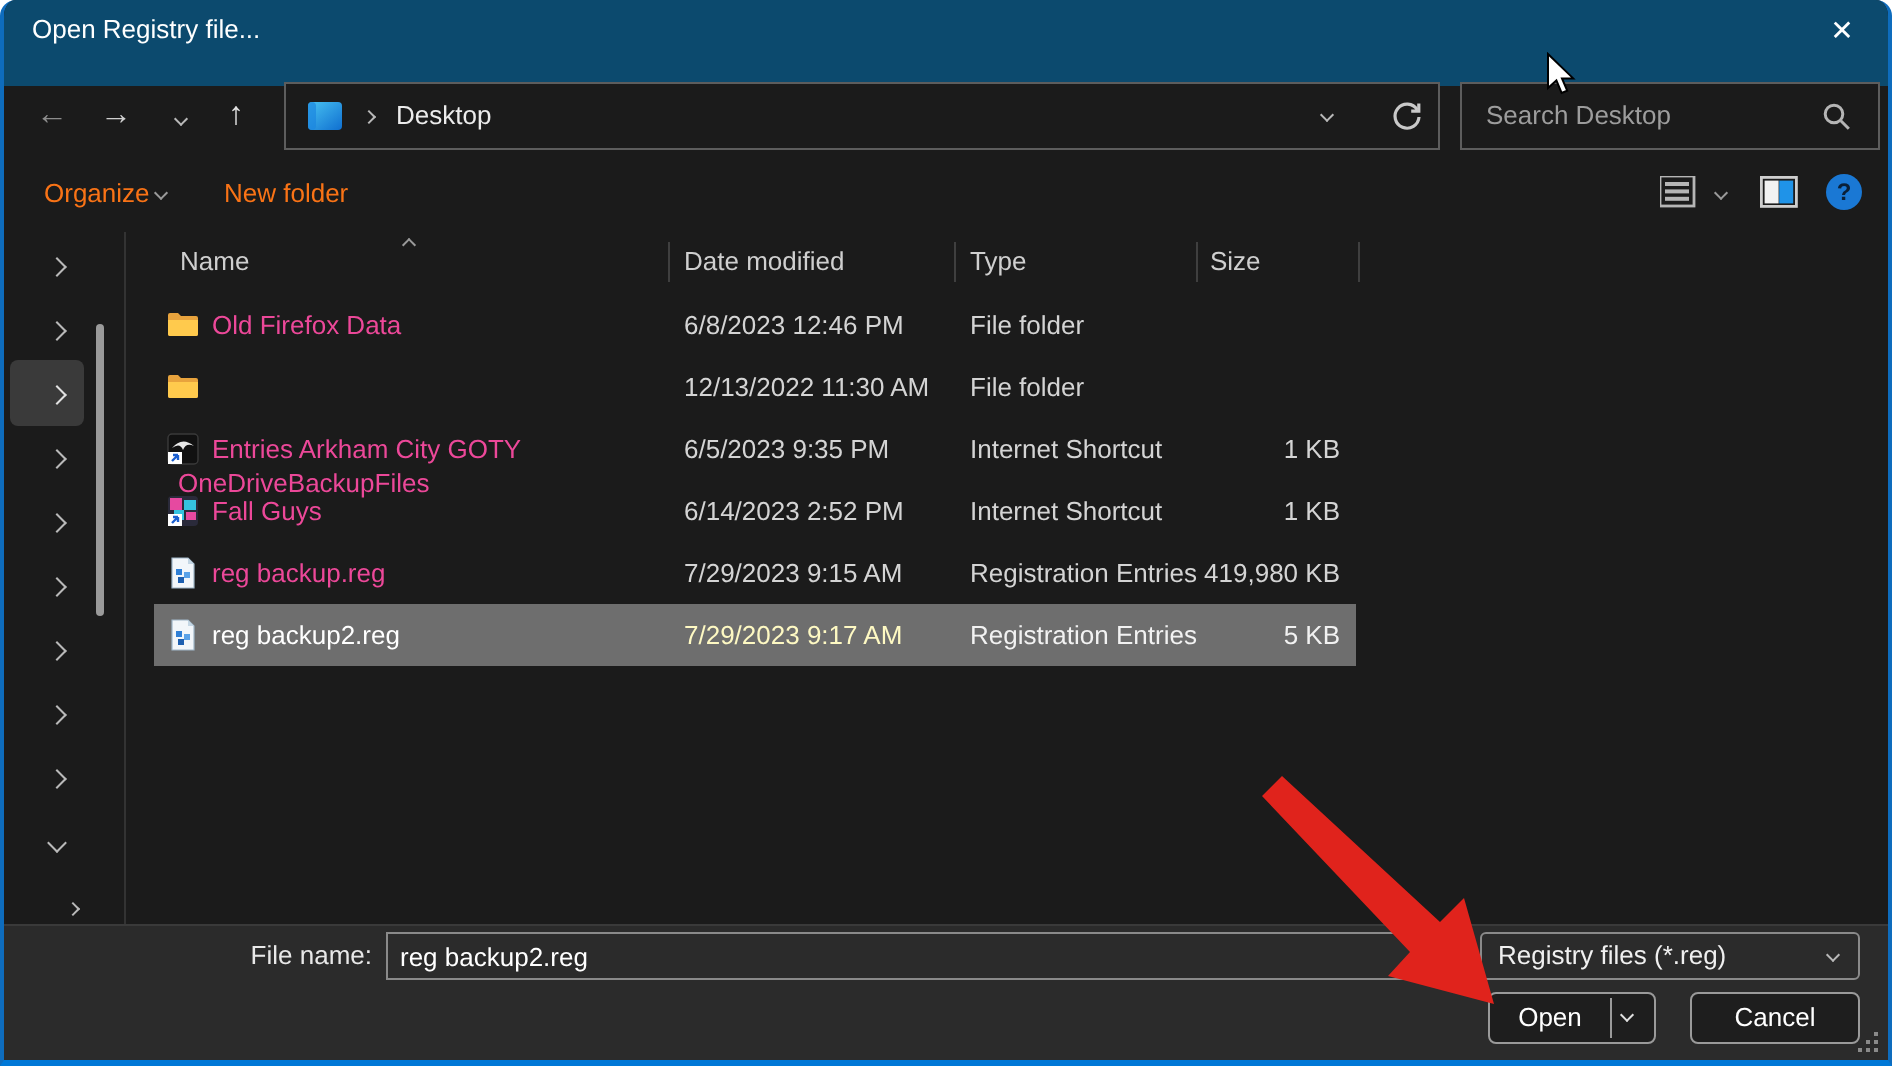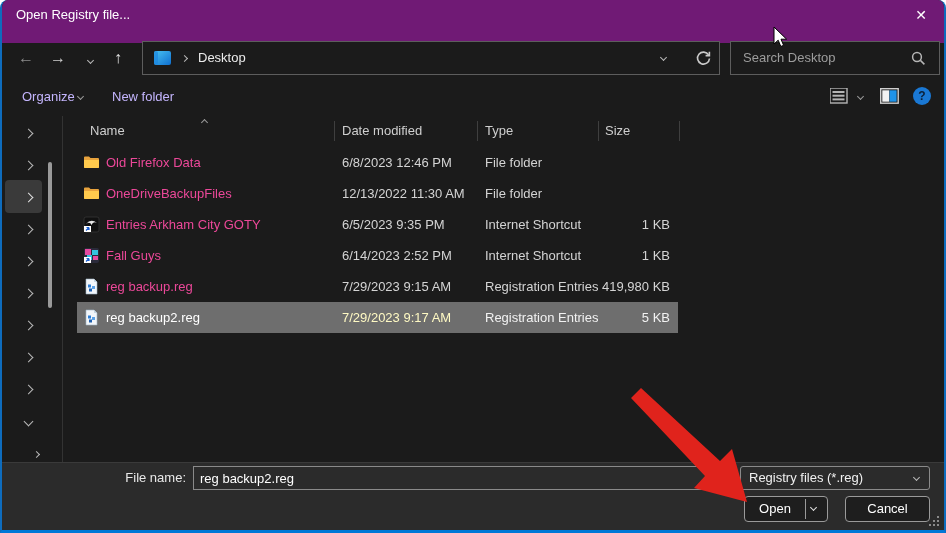--- a/index.html
+++ b/index.html
@@ -5,33 +5,33 @@
   html,body{margin:0;padding:0;background:#ffffff;}
   *{box-sizing:border-box;font-family:"Liberation Sans", sans-serif;}
   #window{
     position:relative;width:946px;height:533px;overflow:hidden;
     background:#1b1b1b;color:#e6e6e6;font-size:13px;
     border-left:2px solid #0e6cbd;border-right:2px solid #0e6cbd;border-bottom:3px solid #0078d7;
     border-radius:8px 8px 0 0;
   }
   .abs{position:absolute;}
   
-  #titlebar{left:0;top:0;width:100%;height:43px;background:#701a75;}
+  #titlebar{left:0;top:0;width:100%;height:43px;background:#0c4a6e;}
   #title-text{left:14px;top:0;line-height:30px;color:#ffffff;font-size:13px;}
   #close-btn{right:0;top:0;width:46px;height:30px;color:#ffffff;text-align:center;line-height:30px;font-size:14px;cursor:default;}
   
   .navbtn{top:44px;width:28px;height:28px;text-align:center;line-height:28px;font-size:16px;}
   #breadcrumb-bar{left:140px;top:41px;width:578px;height:34px;border:1px solid #5d5d5d;background:#1b1b1b;}
   #search-box{left:728px;top:41px;width:210px;height:34px;border:1px solid #5d5d5d;background:#1b1b1b;}
   .chev{display:inline-block;width:7px;height:7px;border-right:1.6px solid #b9b9b9;border-bottom:1.6px solid #b9b9b9;}
   .chev.r{transform:rotate(-45deg);} .chev.d{transform:rotate(45deg);} .chev.u{transform:rotate(-135deg);}
   .chev.sm{width:5px;height:5px;}
   
   #toolbar{left:0;top:78px;width:100%;height:37px;}
-  .tool-label{top:0;height:37px;line-height:37px;color:#c4b5fd;}
+  .tool-label{top:0;height:37px;line-height:37px;color:#f97316;}
   
   #tree-divider{left:60px;top:116px;width:1px;height:346px;background:#333333;}
   .tree-item{left:14px;width:24px;height:24px;display:flex;align-items:center;justify-content:center;}
   #tree-selected{left:3px;top:180px;width:37px;height:33px;background:#3a3a3a;border-radius:4px;}
   #tree-scrollbar{left:46px;top:162px;width:4px;height:146px;background:#9a9a9a;border-radius:2px;}
   
   #list-header{left:62px;top:119px;width:880px;height:24px;color:#cfcfcf;}
   .hsep{top:2px;width:1px;height:20px;background:#3f3f3f;}
   .hlabel{top:0;line-height:24px;font-size:13px;}
   .row{left:75px;height:31px;width:601px;}
@@ -185,21 +185,21 @@
     <span class="abs cell dim" style="left:408px;">File folder</span>
     <span class="abs cell dim" style="left:480px;width:113px;text-align:right;"></span>
   </div>
   <div class="abs row" style="top:178px;">
     <span class="abs icon16">
         <svg width="17" height="17" viewBox="0 0 17 17">
           <path d="M1 3.5 Q1 2.5 2 2.5 L6 2.5 L7.5 4 L15 4 Q16 4 16 5 L16 13 Q16 14 15 14 L2 14 Q1 14 1 13 Z" fill="#e8a33d"></path>
           <path d="M1 6 L16 6 L16 13 Q16 14 15 14 L2 14 Q1 14 1 13 Z" fill="#ffca4d"></path>
         </svg>
       </span>
-    <span class="abs cell" style="left:29px;">OneDriveBackupFiles</span>
+    <span class="abs cell" style="left:12px;margin-top:48px;">OneDriveBackupFiles</span>
     <span class="abs cell dim" style="left:265px;">12/13/2022 11:30 AM</span>
     <span class="abs cell dim" style="left:408px;">File folder</span>
     <span class="abs cell dim" style="left:480px;width:113px;text-align:right;"></span>
   </div>
   <div class="abs row" style="top:209px;">
     <span class="abs icon16">
         <svg width="17" height="17" viewBox="0 0 17 17">
           <rect x="1" y="1" width="15" height="15" rx="2" fill="#111111" stroke="#3a3a3a" stroke-width="0.7"></rect>
           <path d="M3 8 Q8 2 14 7 Q10 5 8.5 9 Q7 5 3 8Z" fill="#e8e8e8"></path>
           <rect x="1" y="10" width="7" height="6" fill="#ffffff"></rect>

